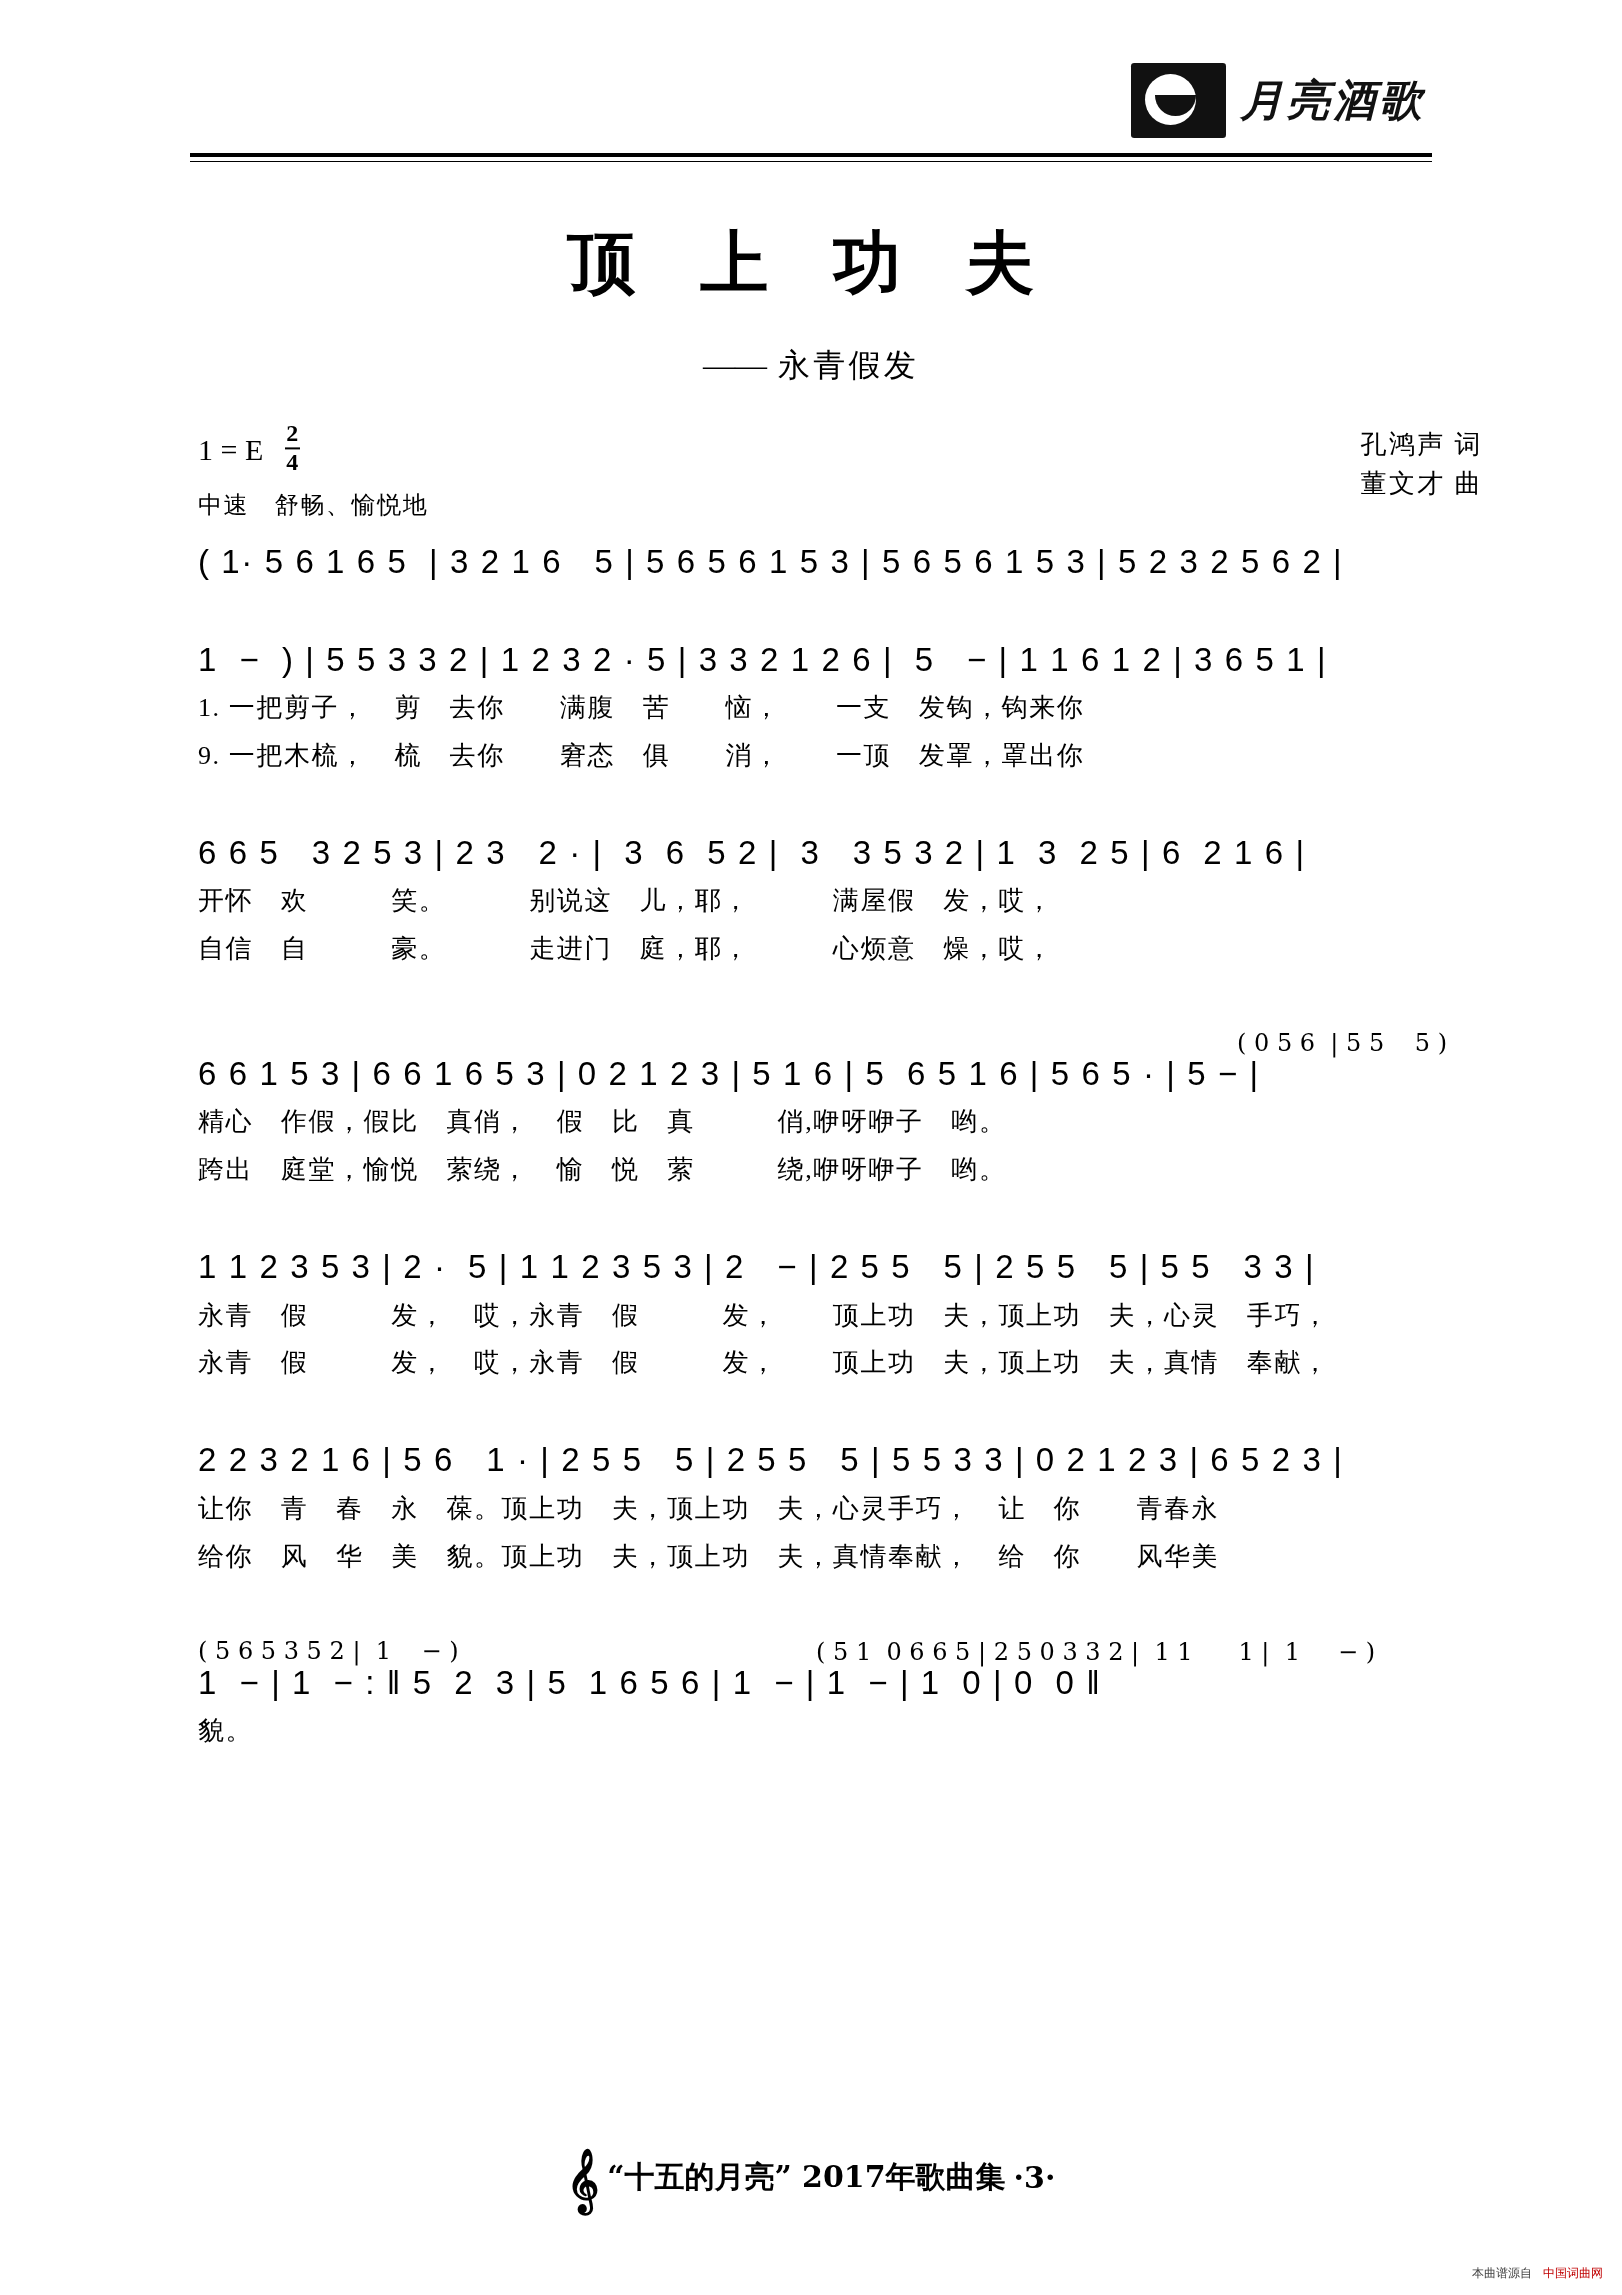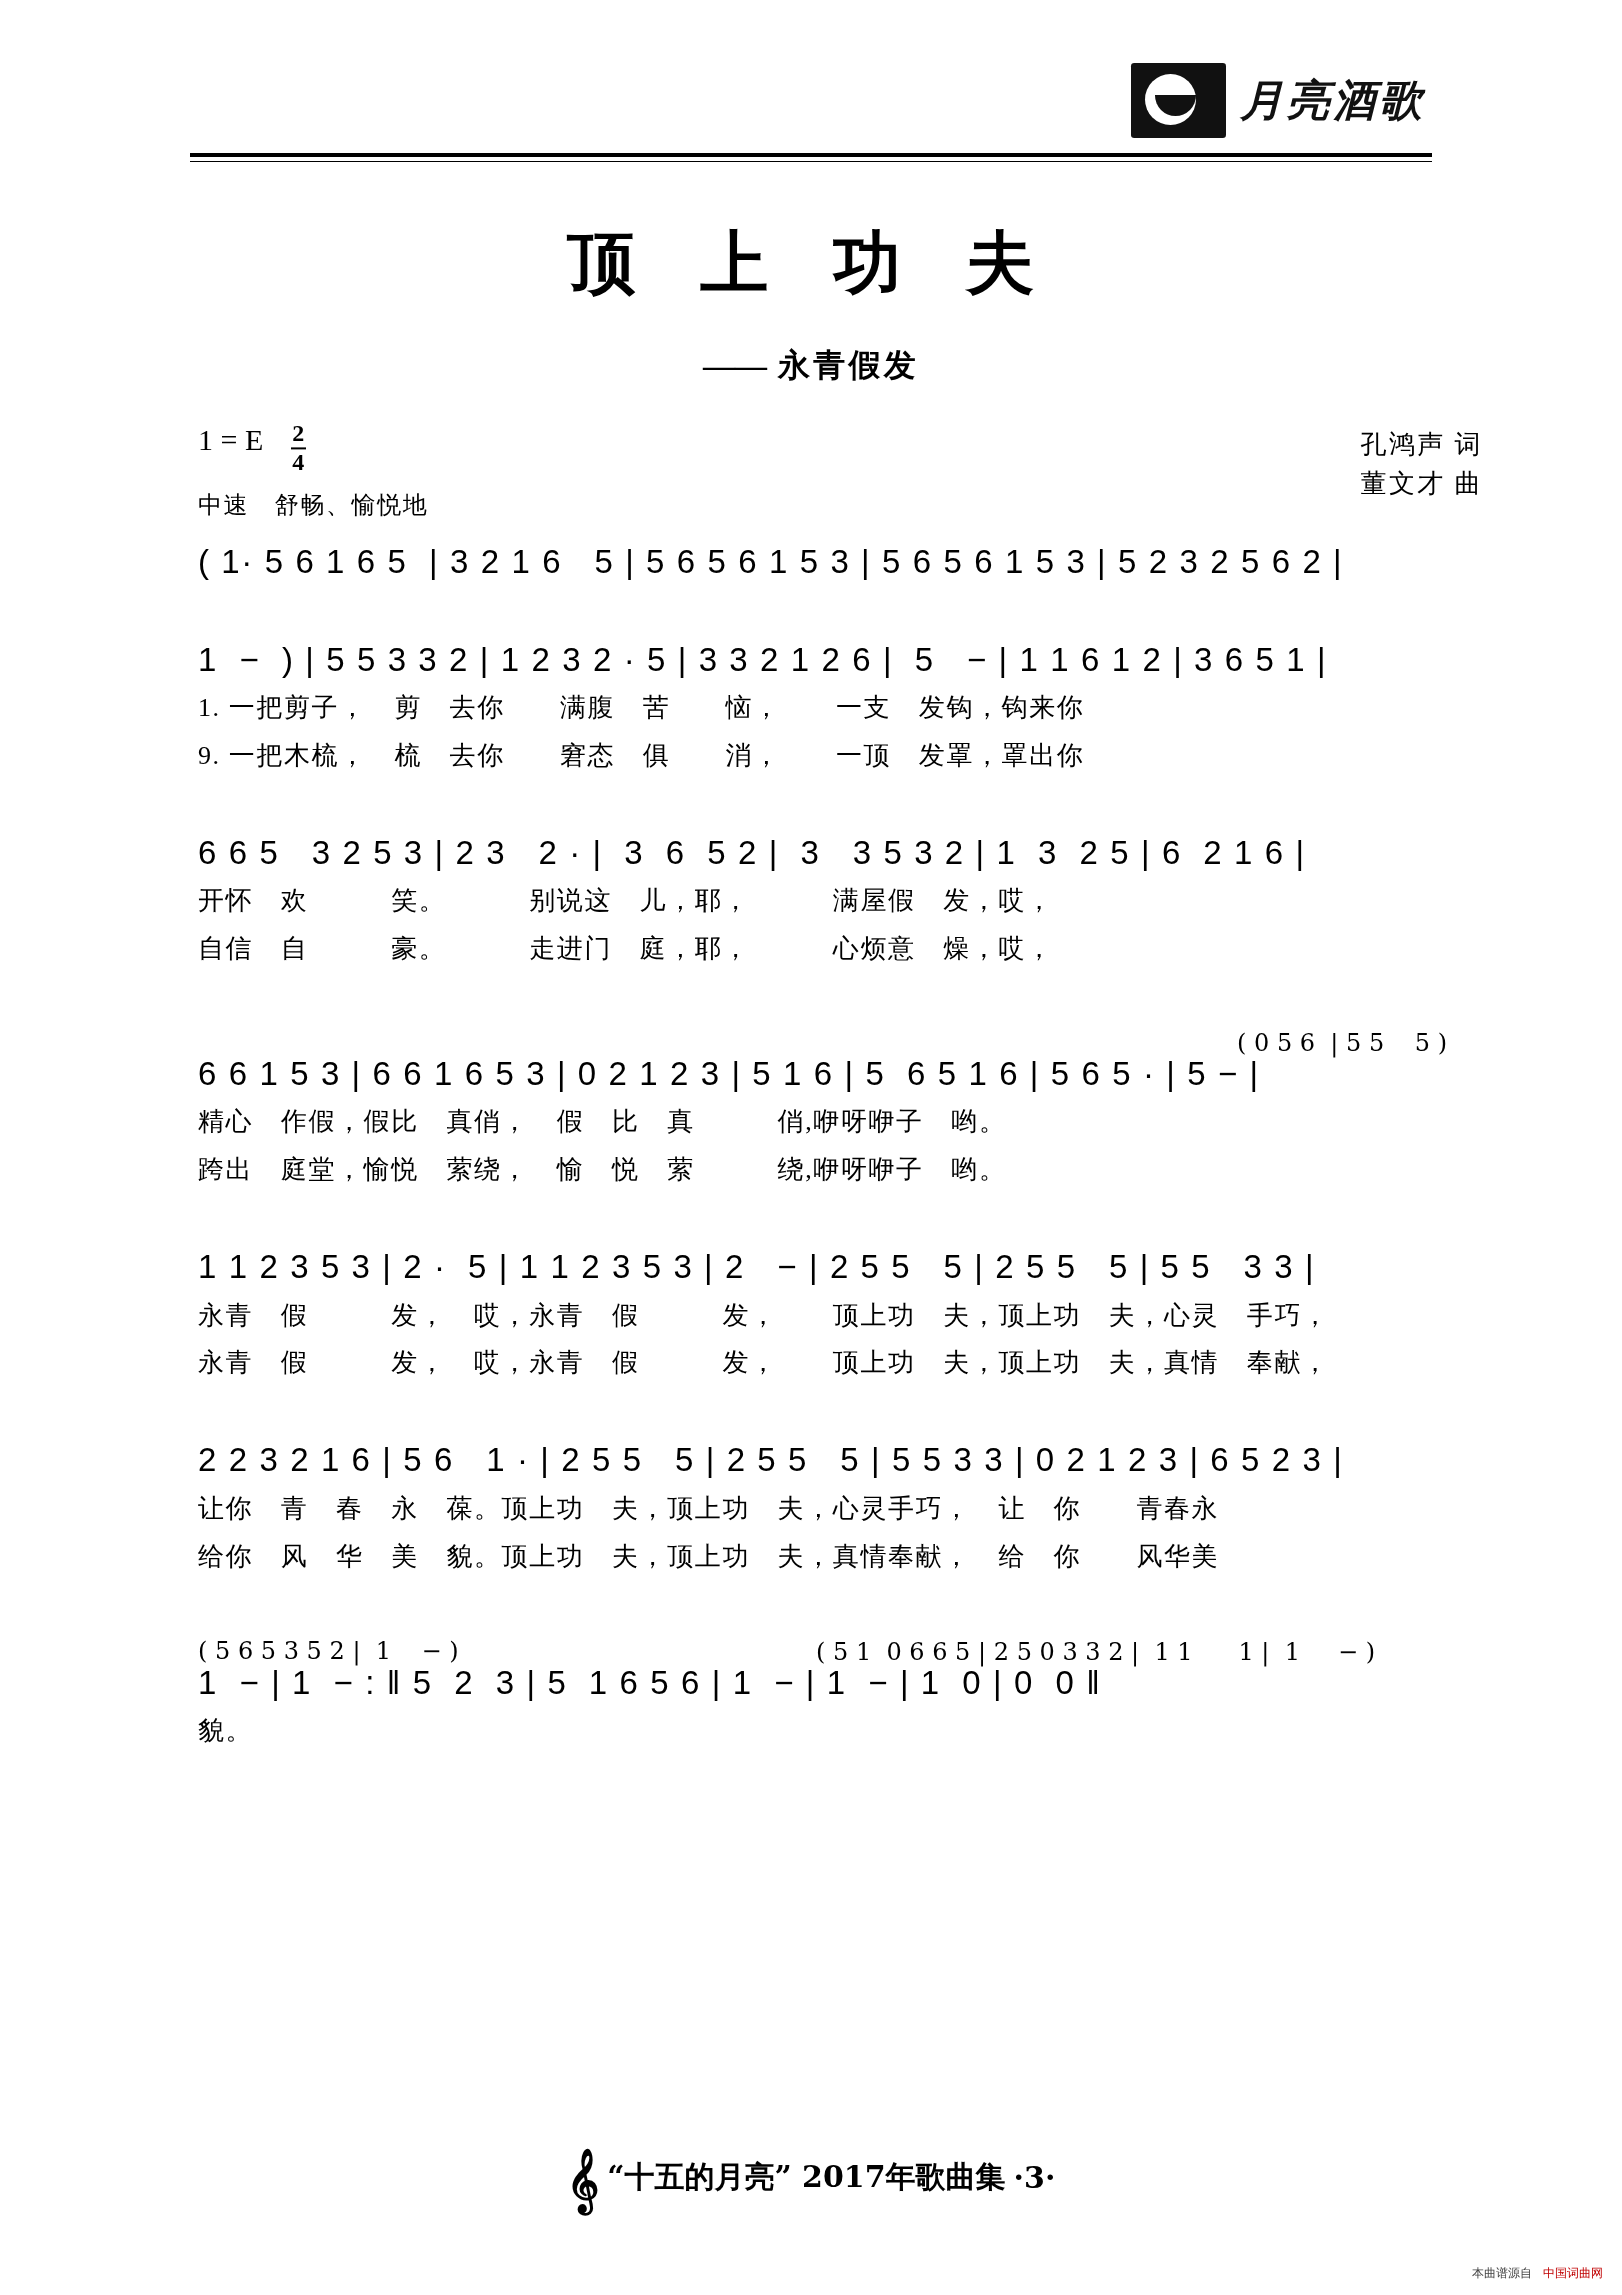--- a/index.html
+++ b/index.html
@@ -88,21 +88,21 @@
     text-align: center;
     font-size: 68px;
     font-weight: bold;
     letter-spacing: 20.6px;
     margin-top: 52px;
     font-family: "DejaVu Serif", serif;
   }
   .subtitle {
     text-align: center;
     font-size: 32px;
-    font-weight: bold;
+    font-weight: normal;
     margin-top: 35px;
     letter-spacing: 3.2px;
   }
   .subtitle .dash {
     letter-spacing: 0;
     margin-right: 11px;
   }
 
   
   .meta {
@@ -111,22 +111,22 @@
     height: 95px;
   }
   .meta-left {
     position: absolute;
     left: 103px;
     top: 0;
   }
   .keysig {
     font-size: 30px;
     display: flex;
-    align-items: flex-start;
-    gap: 18px;
+    align-items: center;
+    gap: 12px;
   }
   .frac {
     display: inline-flex;
     flex-direction: column;
     align-items: center;
     font-size: 24px;
     font-weight: bold;
     line-height: 1;
     margin-left: 9.5px;
     transform: translateY(-1.6px);

